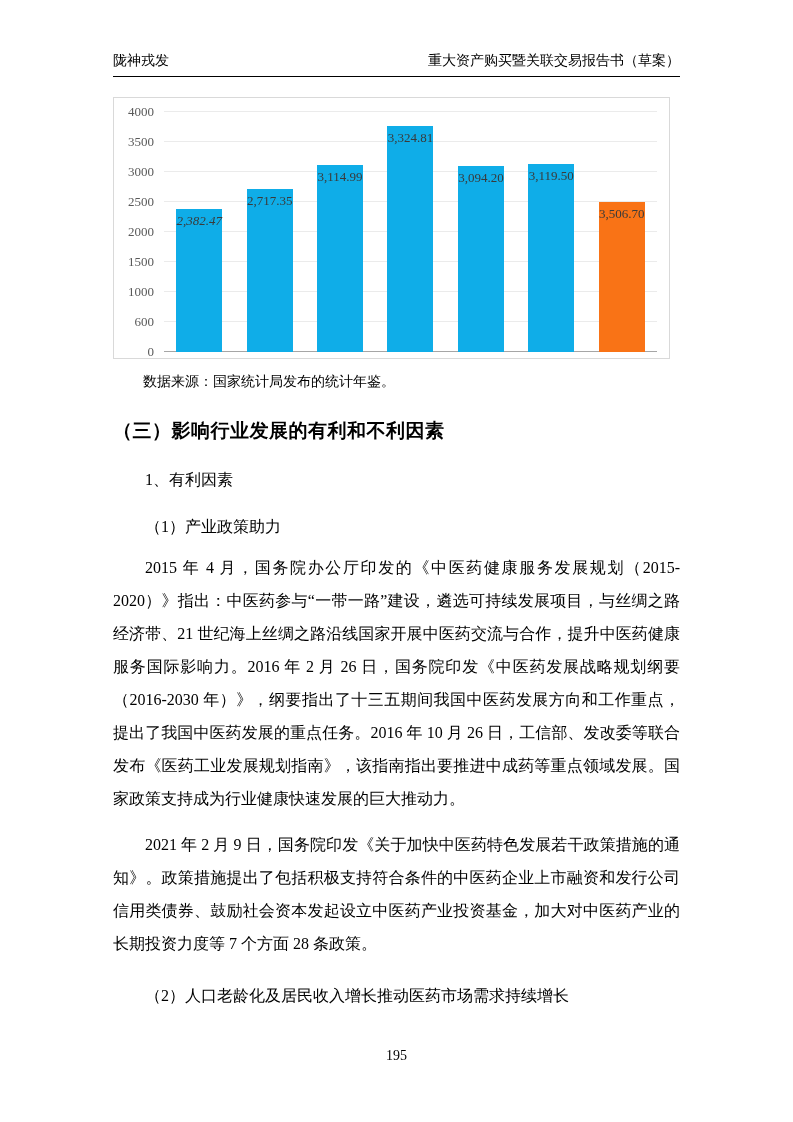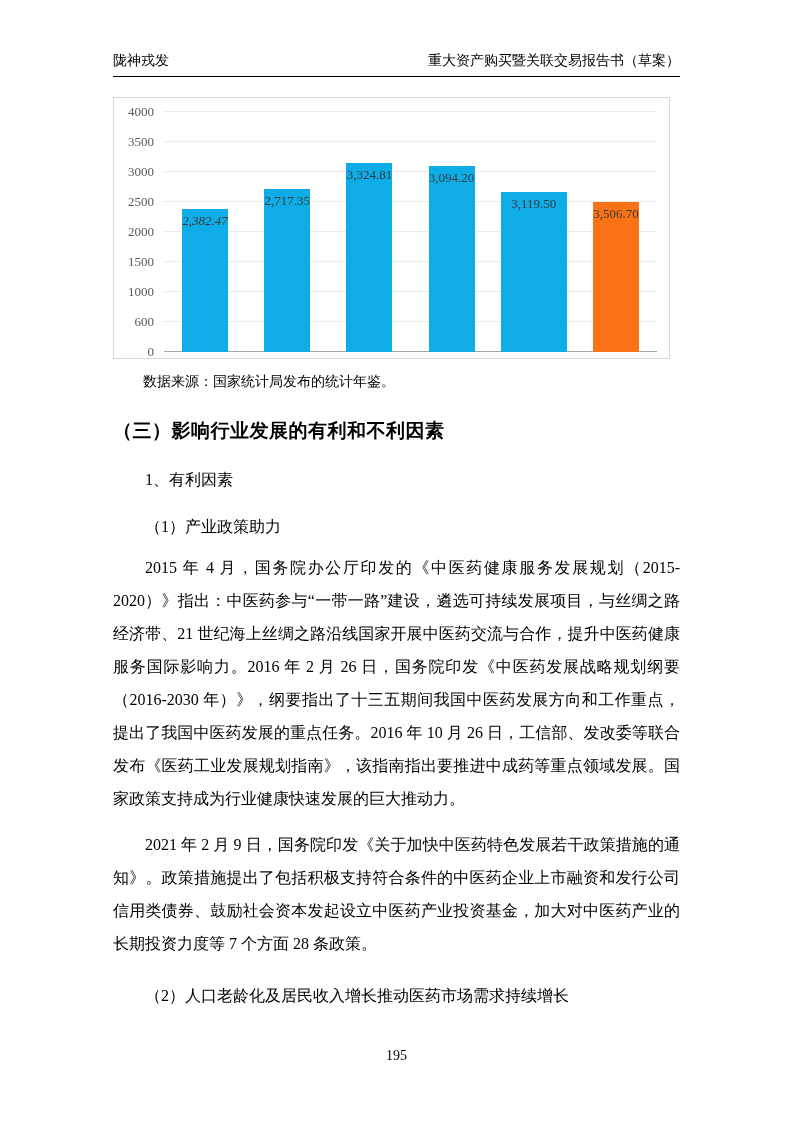--- a/index.html
+++ b/index.html
@@ -101,31 +101,36 @@
                   <div class="bar" style="height: 142.948px; background: rgb(15, 173, 232); font-style: italic;">
                     <span class="bar-label">2,382.47</span>
                   </div>
                 </div>
                 <div class="slot">
                   <div class="bar" style="height: 163.041px; background: rgb(15, 173, 232);">
                     <span class="bar-label">2,717.35</span>
                   </div>
                 </div>
                 <div class="slot">
-                  <div class="bar" style="height: 189px; background: rgb(15, 173, 232);">
+                  <div class="bar" style="height: 186.899px; background: rgb(15, 173, 232);">
+                    <span class="bar-label">3,114.99</span>
+                  </div>
+                </div>
+                <div class="slot">
+                  <div class="bar" style="height: 226px; background: rgb(15, 173, 232);">
                     <span class="bar-label">3,324.81</span>
                   </div>
                 </div>
                 <div class="slot">
                   <div class="bar" style="height: 185.652px; background: rgb(15, 173, 232);">
                     <span class="bar-label">3,094.20</span>
                   </div>
                 </div>
                 <div class="slot">
-                  <div class="bar" style="height: 160px; background: rgb(15, 173, 232); padding-left: 20px;">
+                  <div class="bar" style="height: 188px; background: rgb(15, 173, 232);">
                     <span class="bar-label">3,119.50</span>
                   </div>
                 </div>
                 <div class="slot">
                   <div class="bar" style="height: 150px; background: #f97316;">
                     <span class="bar-label">3,506.70</span>
                   </div>
                 </div>
               </div>
           </div>

